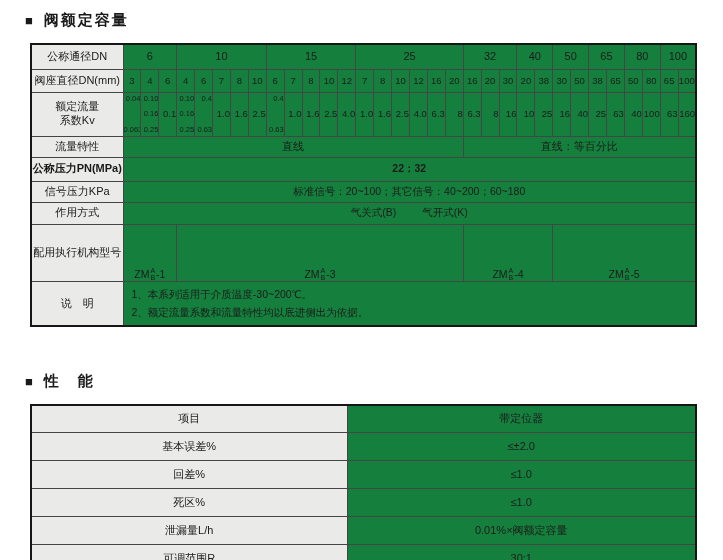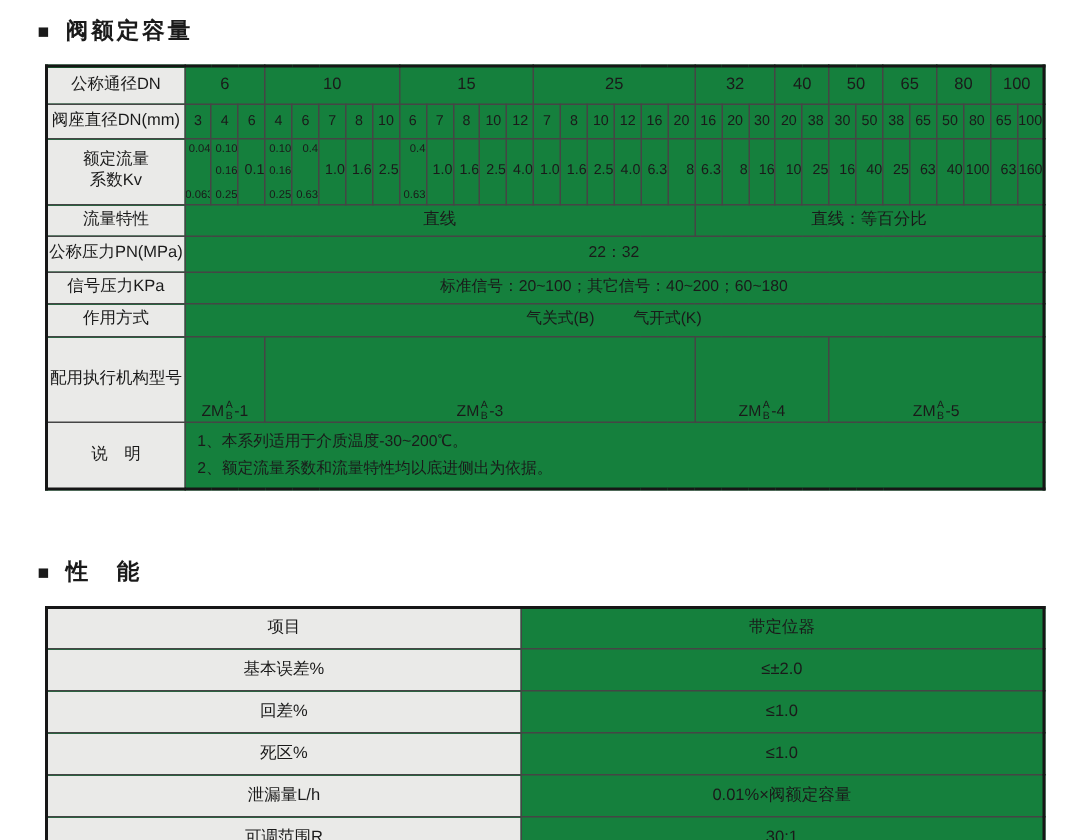--- a/index.html
+++ b/index.html
@@ -326,21 +326,21 @@
             <div class="kv-box single">
               <div>160</div>
             </div>
           </td>
         </tr>
         <tr style="height: 21px;">
           <td class="label-cell">流量特性</td>
           <td class="mid-text" colspan="19">直线</td>
           <td class="mid-text" colspan="13">直线：等百分比</td>
         </tr>
-        <tr style="height: 24px;">
+        <tr style="height: 24px; font-weight: bold;">
           <td class="label-cell">公称压力PN(MPa)</td>
           <td class="small-text" colspan="32">22：32</td>
         </tr>
         <tr style="height: 21px;">
           <td class="label-cell">信号压力KPa</td>
           <td class="small-text" colspan="32">标准信号：20~100；其它信号：40~200；60~180</td>
         </tr>
         <tr style="height: 22px;">
           <td class="label-cell">作用方式</td>
           <td class="small-text action-cell" colspan="32"><span>气关式(B)</span><span>气开式(K)</span></td>

